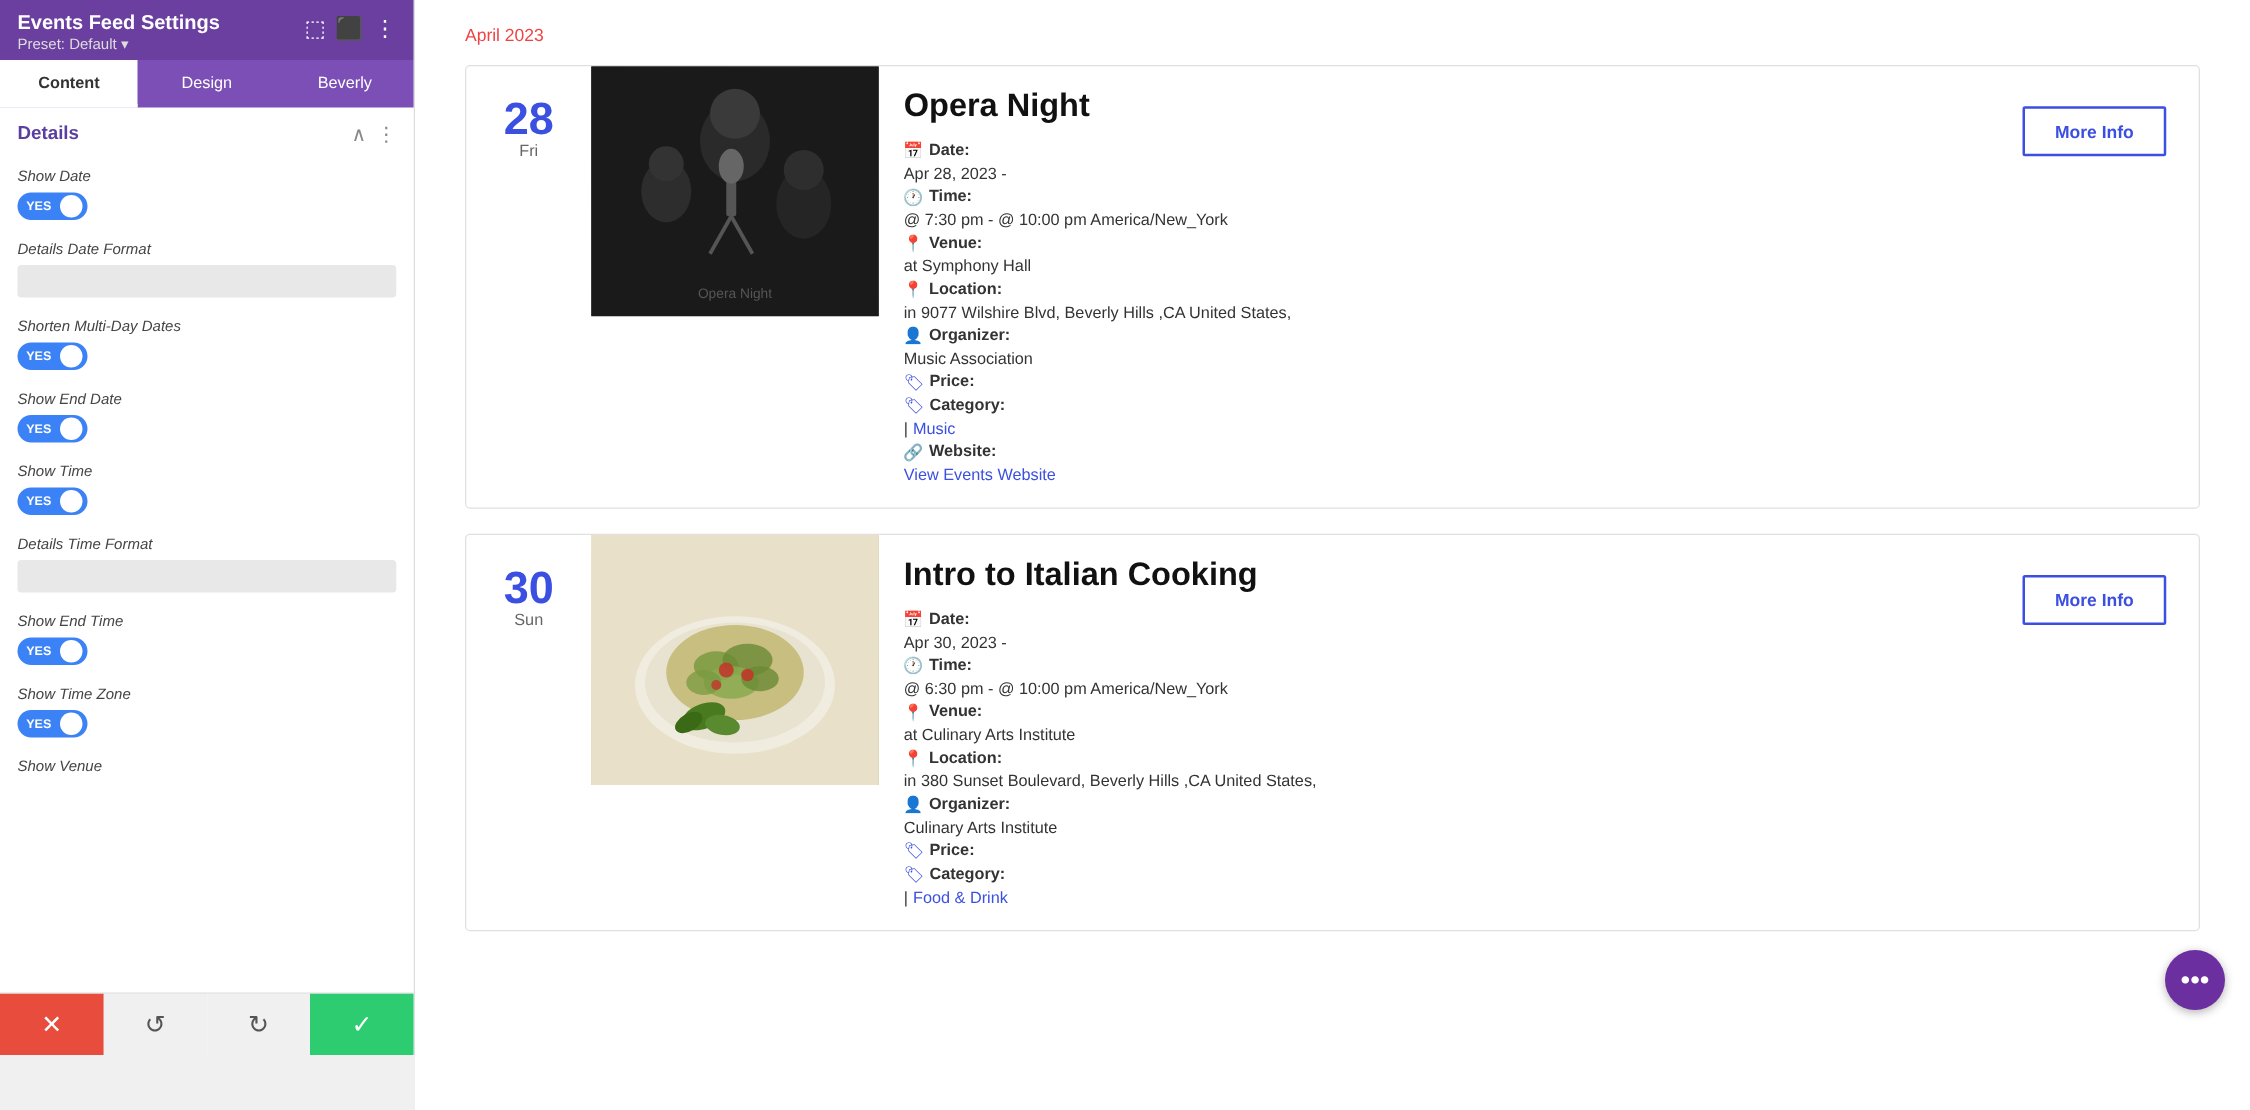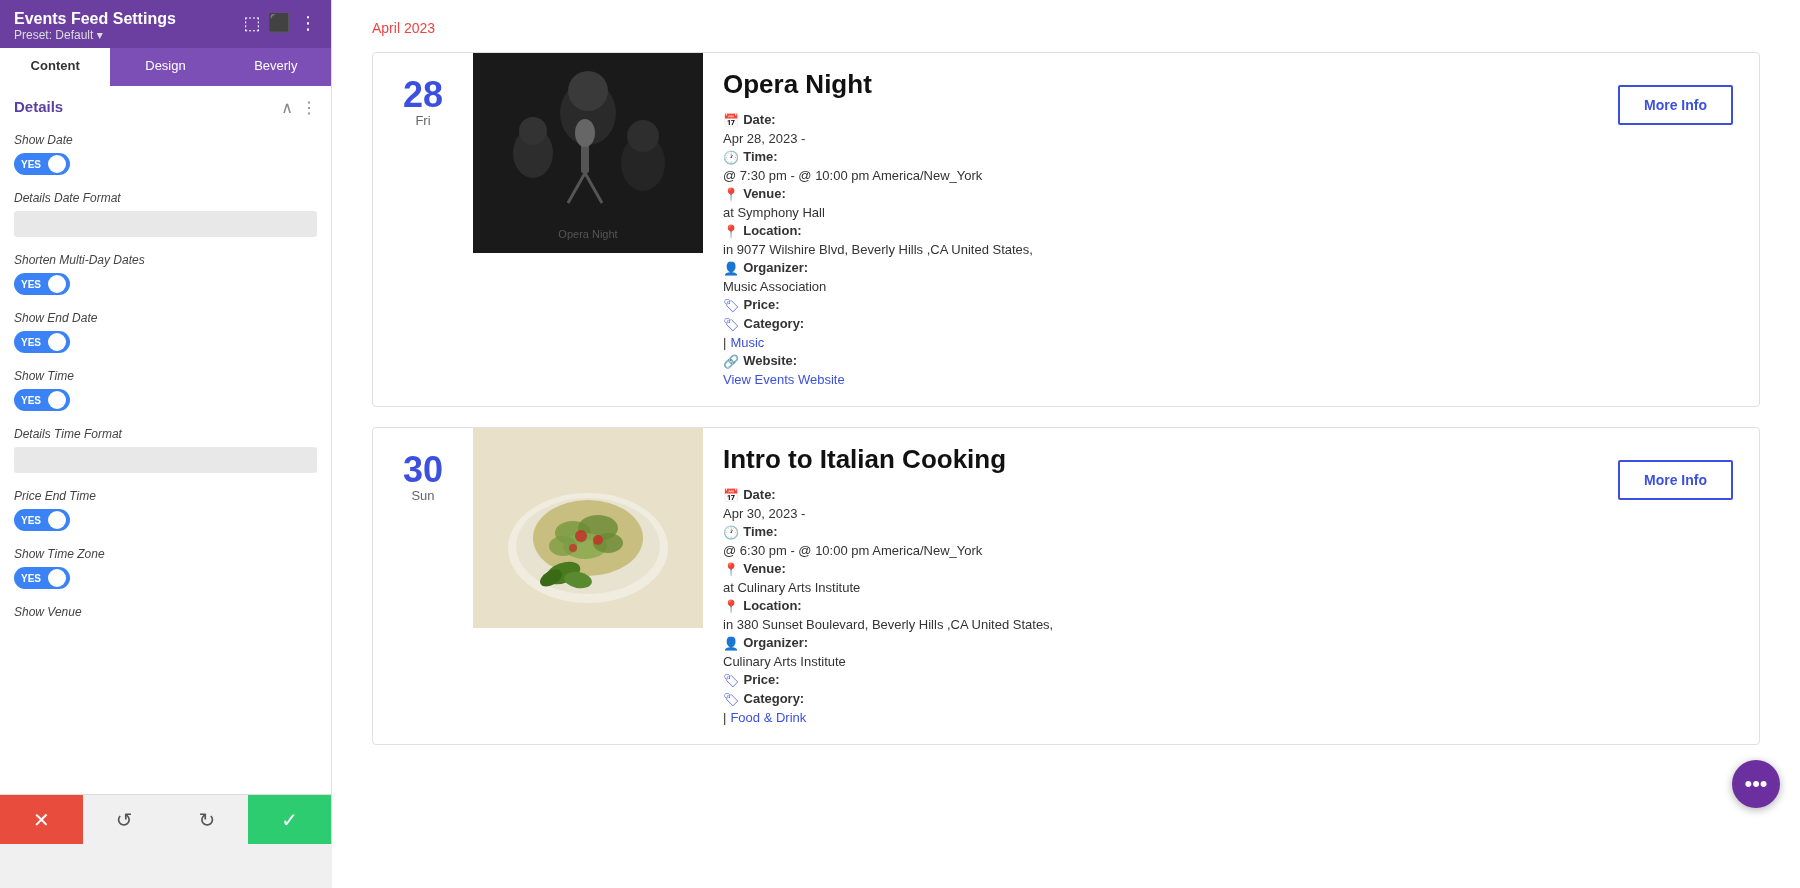--- a/index.html
+++ b/index.html
@@ -334,21 +334,21 @@
         <div class="toggle-knob"></div>
       </div>
     </div>
 
     <div class="setting-row">
       <div class="setting-label">Details Time Format</div>
       <input class="text-input" type="text" value="" style="">
     </div>
 
     <div class="setting-row">
-      <div class="setting-label">Price End Time</div>
+      <div class="setting-label">Show End Time</div>
       <div class="toggle">
         <span class="toggle-yes">YES</span>
         <div class="toggle-knob"></div>
       </div>
     </div>
 
     <div class="setting-row">
       <div class="setting-label">Show Time Zone</div>
       <div class="toggle">
         <span class="toggle-yes">YES</span>

